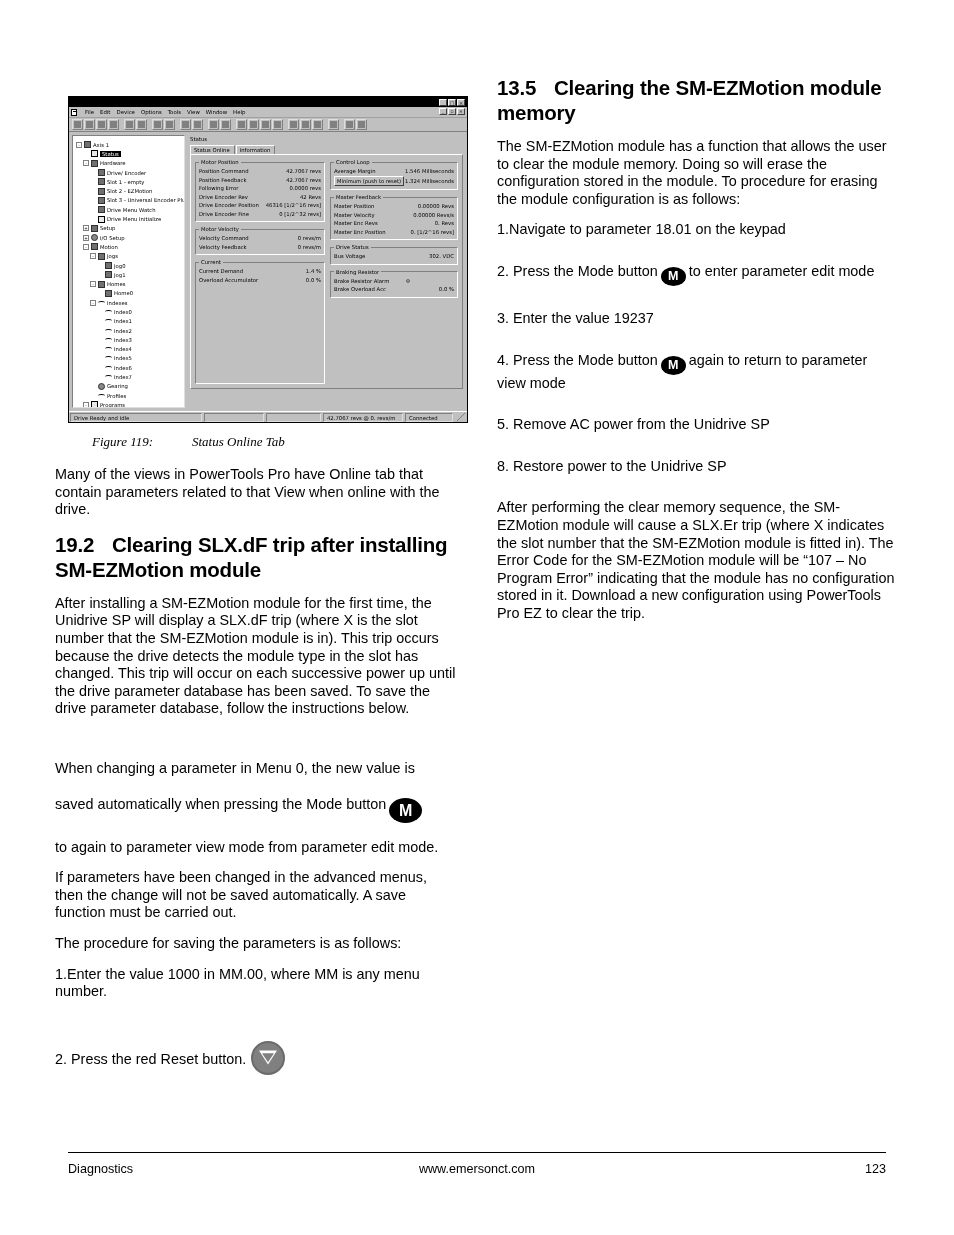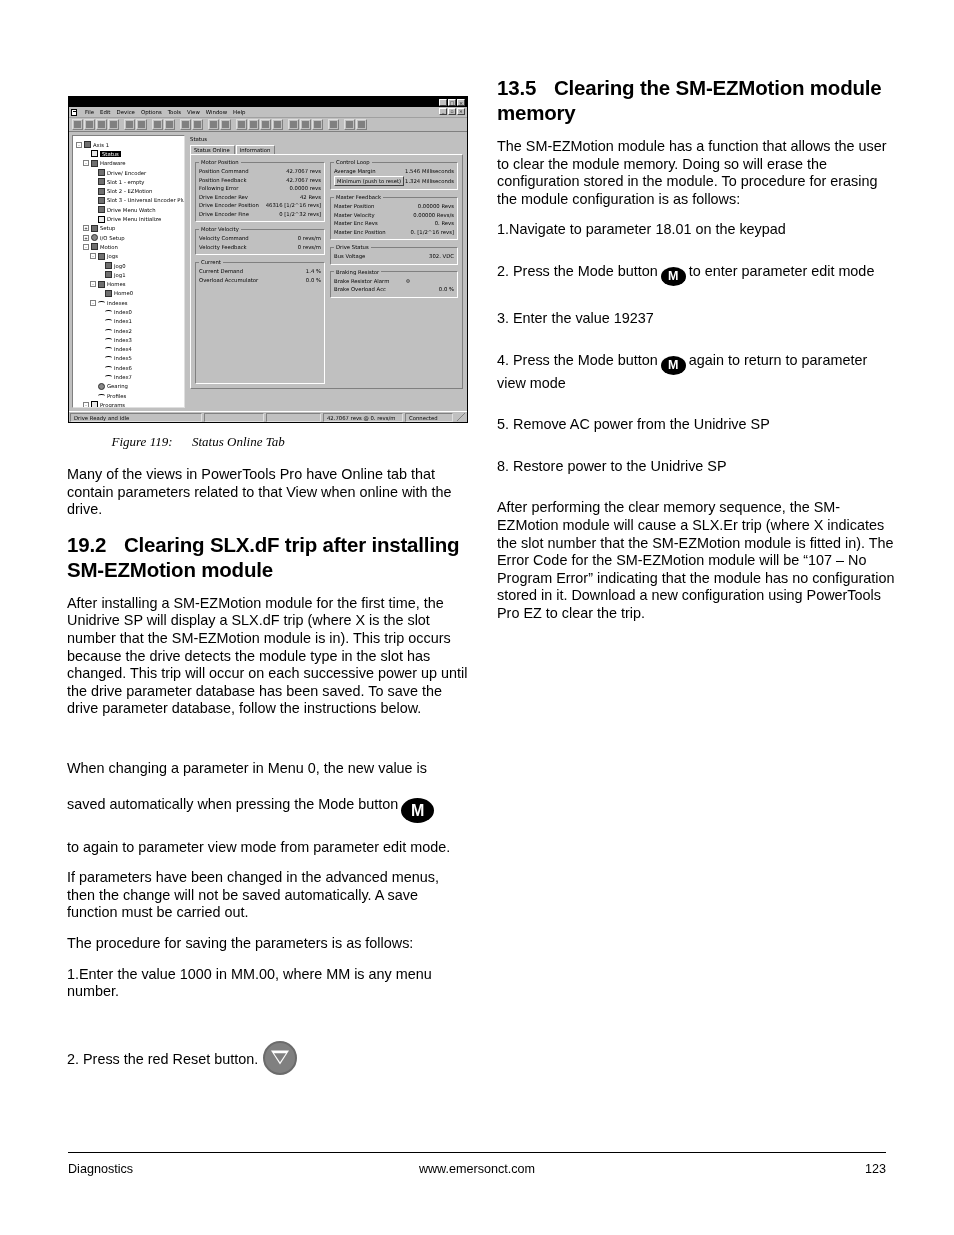--- a/index.html
+++ b/index.html
@@ -8,21 +8,21 @@
     width: 954px; height: 1235px;
     background: #ffffff;
     font-family: "Liberation Sans", sans-serif;
     color: #000;
     position: relative;
     overflow: hidden;
   }
 
   
   .page { position:absolute; left:0; top:0; width:954px; height:1235px; }
-  .col-left  { position:absolute; left:67px;  top:75px; width:402px; }
+  .col-left  { position:absolute; left:55px;  top:75px; width:402px; }
   .col-right { position:absolute; left:497px; top:75px; width:400px; }
 
   
   p.body {
     font-size: 14.4px;
     line-height: 17.6px;
     margin: 8px 0 13px 0;
     text-align: left;
   }
   h2.sec {
@@ -232,21 +232,21 @@
   .sgrip{ width:8px;height:8px;margin-left:auto;margin-right:2px;
     background:
       linear-gradient(135deg, transparent 45%, #808080 45%, #808080 55%, transparent 55%);
   }
 
   .figcap{
     position:absolute; left:92px; top:434px; width:340px;
     font-family:"Liberation Serif", serif; font-style:italic;
     font-size:13px;
   }
-  .figcap .lbl{ display:inline-block; width:100px;text-align:center; }
+  .figcap .lbl{ display:inline-block; width:100px; }
 
   
   .footrule{
     position:absolute; left:68px; top:1152px; width:818px; height:1px; background:#000;
   }
   .footer{
     position:absolute; left:68px; top:1162px; width:818px;
     display:flex; justify-content:space-between; align-items:center;
     font-size:12.6px;
   }

